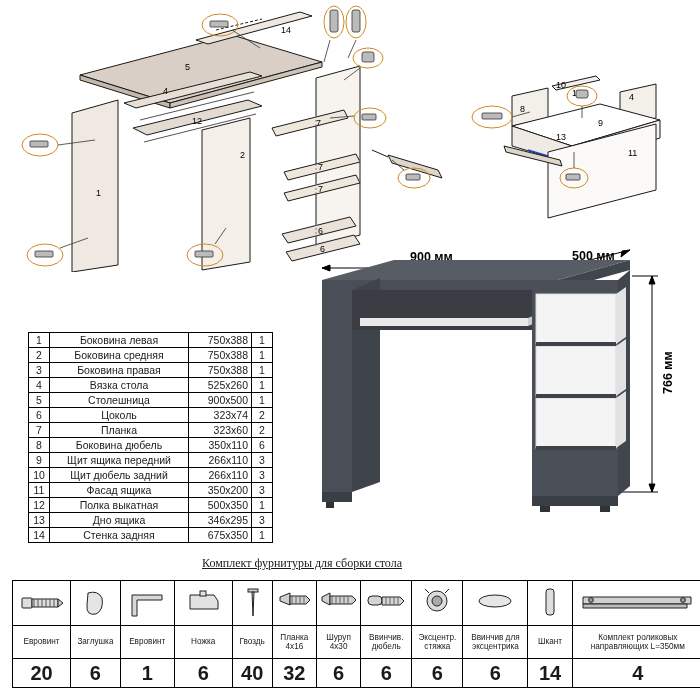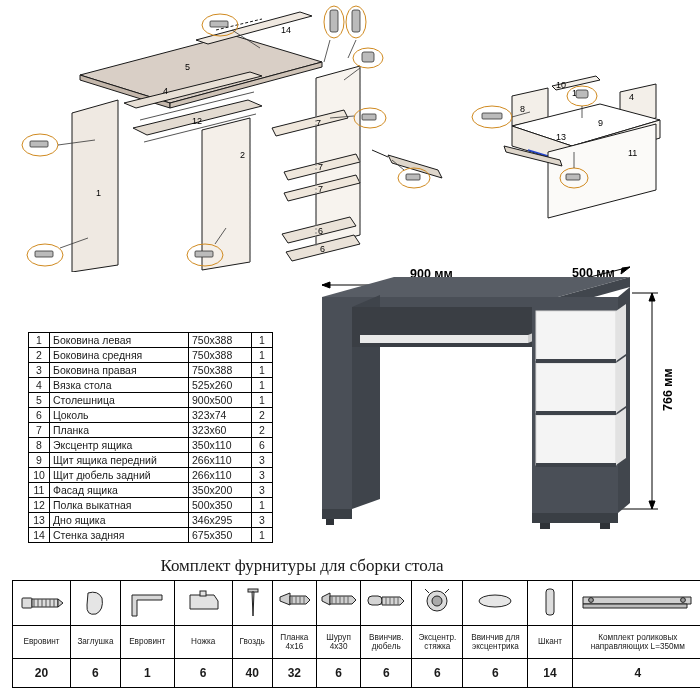--- a/index.html
+++ b/index.html
@@ -7,34 +7,34 @@
   .root{position:relative;width:700px;height:694px;}
 
   
   .exploded{position:absolute;left:0;top:0;width:700px;height:270px;}
   .exploded svg{display:block;}
 
   
   .parts-table{position:absolute;left:28px;top:332px;border-collapse:collapse;font-size:10.5px;}
   .parts-table td{border:1px solid #000;padding:0 3px;height:14px;line-height:14px;white-space:nowrap;}
   .parts-table td.num{width:14px;text-align:center;}
-  .parts-table td.name{width:132px;text-align:left;}
-  .parts-table td.dim{width:56px;text-align:left;}
+  .parts-table td.name{width:132px;text-align:center;}
+  .parts-table td.dim{width:56px;text-align:right;}
   .parts-table td.qty{width:14px;text-align:center;}
 
   
-  .desk-wrap{position:absolute;left:300px;top:263px;width:400px;height:290px;}
+  .desk-wrap{position:absolute;left:300px;top:246px;width:400px;height:290px;}
 
   
-  .kit-title{position:absolute;left:0;top:556px;width:604px;text-align:center;font-family:"Liberation Serif",serif;font-size:17px;}
+  .kit-title{position:absolute;left:0;top:556px;width:604px;text-align:center;font-family:"Liberation Serif",serif;font-size:12px;text-decoration:underline;}
   .kit{position:absolute;left:12px;top:580px;width:692px;border-collapse:collapse;table-layout:fixed;}
   .kit td{border:1px solid #000;text-align:center;vertical-align:middle;}
   .kit tr.icons td{height:42px;}
   .kit tr.labels td{height:30px;font-size:8.2px;line-height:9.5px;padding:1px;}
-  .kit tr.counts td{height:26px;font-size:12px;font-weight:bold;}
+  .kit tr.counts td{height:26px;font-size:20px;font-weight:bold;}
   .kit .svgcell{line-height:0;}
 </style>
 </head>
 <body>
 
 <div class="root">
 
   <div class="exploded">
     <svg width="700" height="272" viewBox="0 0 700 272" xmlns="http://www.w3.org/2000/svg">
       <g fill="none" stroke="#1a1a1a" stroke-width="1" stroke-linejoin="round">
@@ -193,21 +193,21 @@
           <td class="qty">2</td>
         </tr>
       <tr>
           <td class="num">7</td>
           <td class="name">Планка</td>
           <td class="dim">323x60</td>
           <td class="qty">2</td>
         </tr>
       <tr>
           <td class="num">8</td>
-          <td class="name">Эксцентр ящика</td>
+          <td class="name">Боковина дюбель</td>
           <td class="dim">350x110</td>
           <td class="qty">6</td>
         </tr>
       <tr>
           <td class="num">9</td>
           <td class="name">Щит ящика передний</td>
           <td class="dim">266x110</td>
           <td class="qty">3</td>
         </tr>
       <tr>

